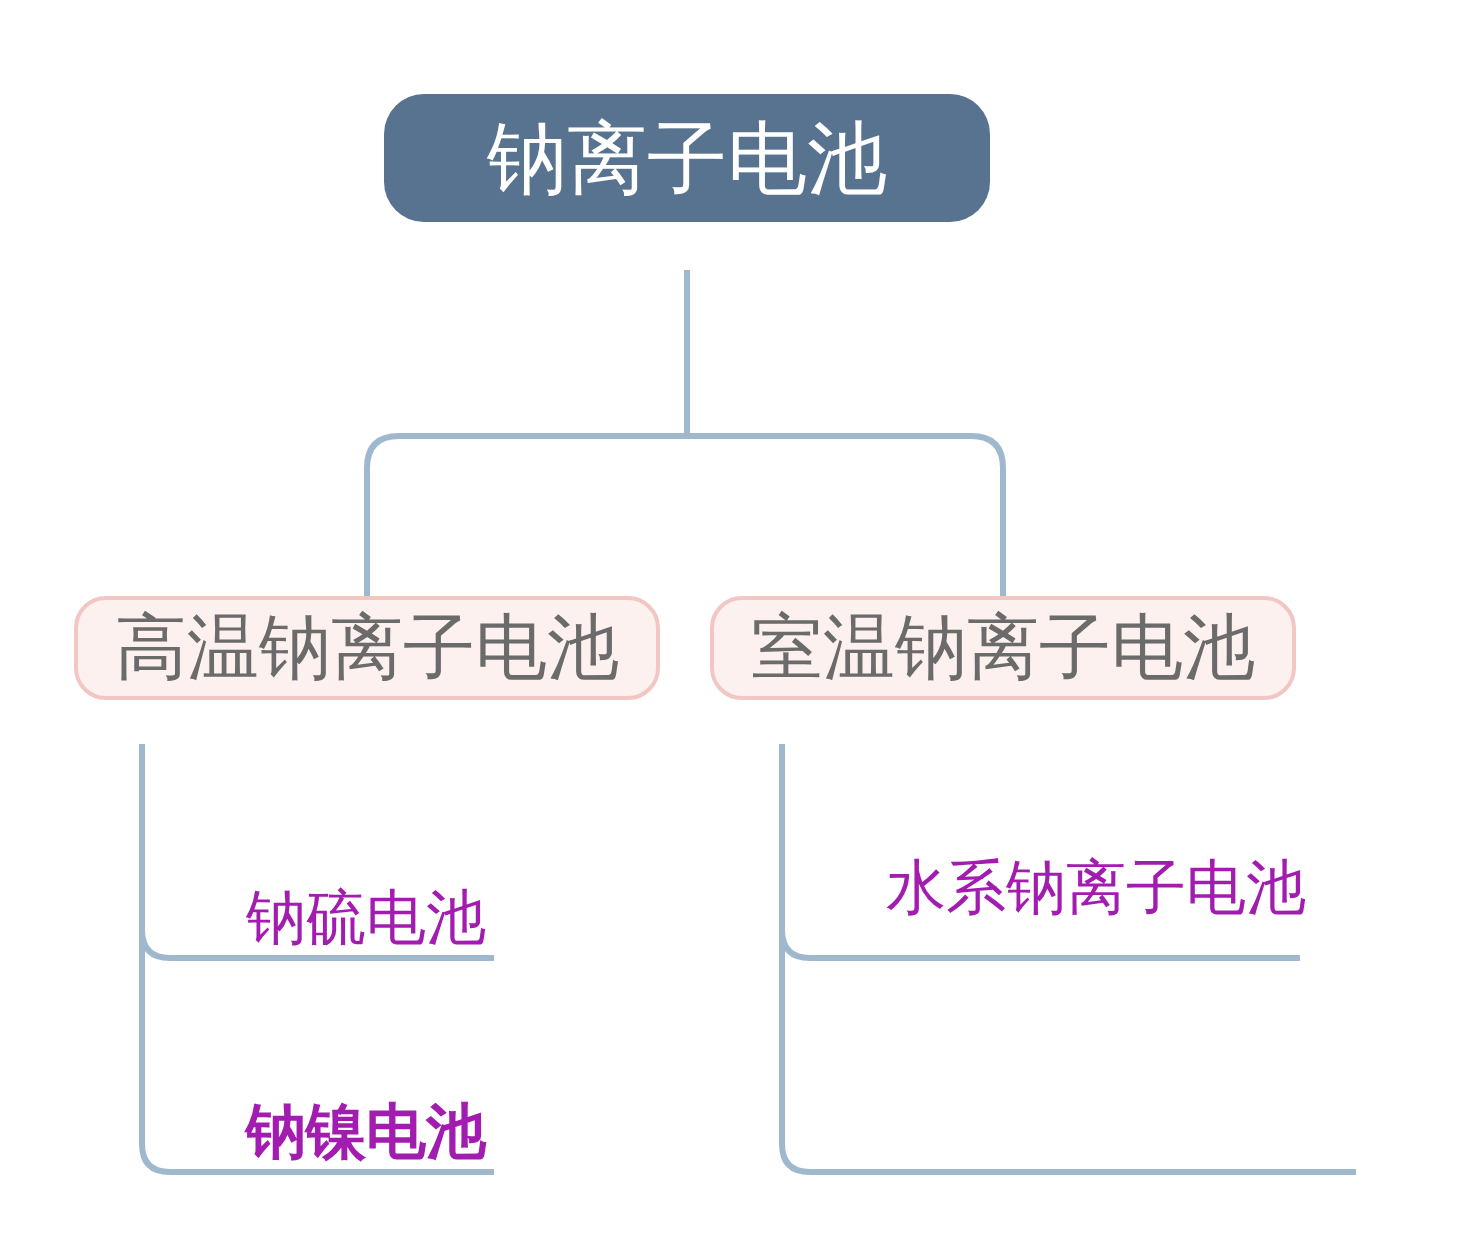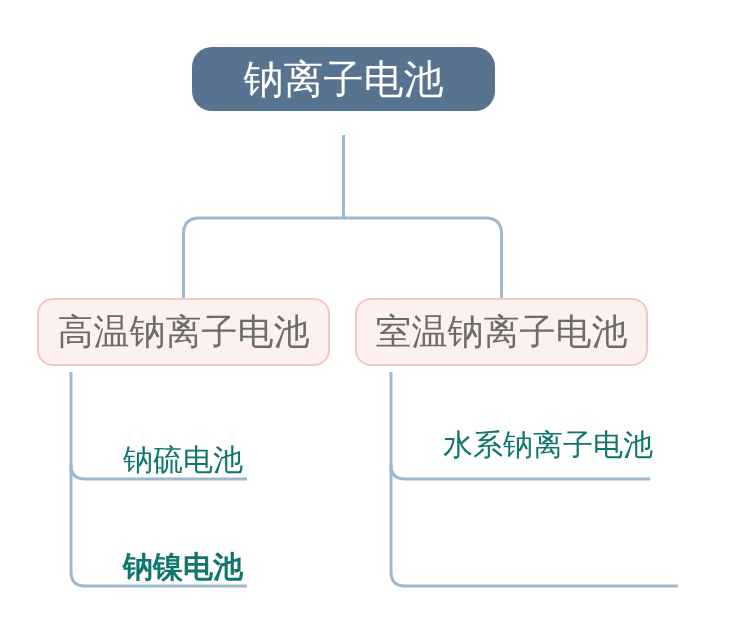--- a/index.html
+++ b/index.html
@@ -41,37 +41,37 @@
     font-size: 40px;
     display: flex;
     align-items: center;
     justify-content: center;
     white-space: nowrap;
   }
   .branch-node {
     position: absolute;
     top: 298px;
     width: 293px;
-    height: 68px;
+    height: 52px;
     box-sizing: border-box;
     background: #fdf1ef;
     border: 2px solid #f2c7c3;
     border-radius: 16px;
     color: #6b6b6b;
     font-size: 36px;
     display: flex;
     align-items: center;
     justify-content: center;
     white-space: nowrap;
   }
   .branch-left  { left: 37px; }
   .branch-right { left: 355px; }
   .leaf-label {
     position: absolute;
-    color: #0f766e;
+    color: #a21caf;
     font-size: 30px;
     line-height: 1;
     white-space: nowrap;
     text-align: center;
   }
   .leaf-l1 { left: 123px; bottom: 153px; }
   .leaf-l2 { left: 123px; bottom: 46px; font-weight: bold; }
   .leaf-r1 { left: 443px; bottom: 168px; }
   .leaf-r2 { left: 443px; bottom: 46px; }
 </style>

